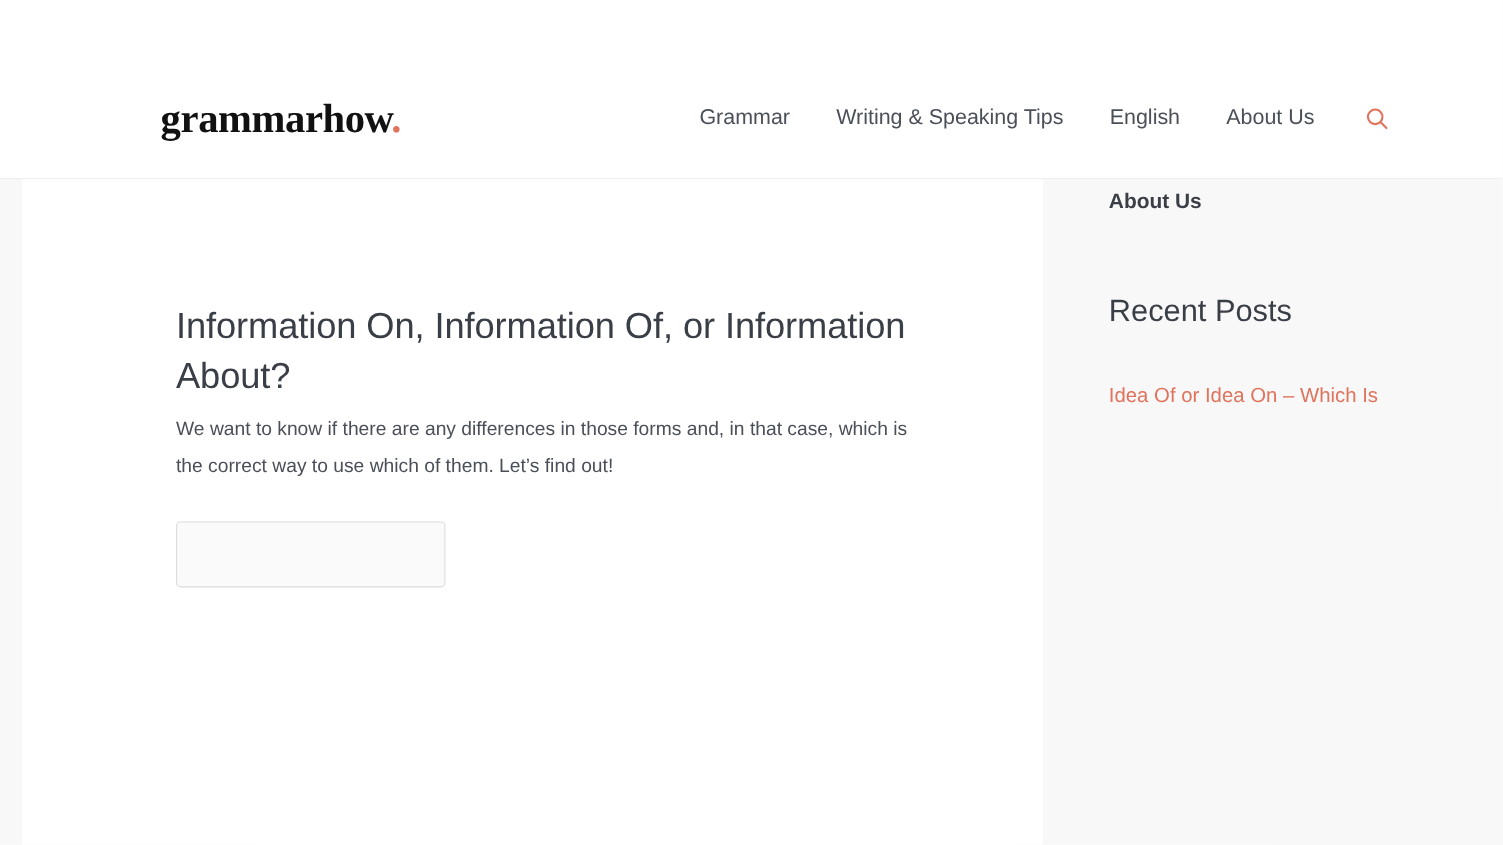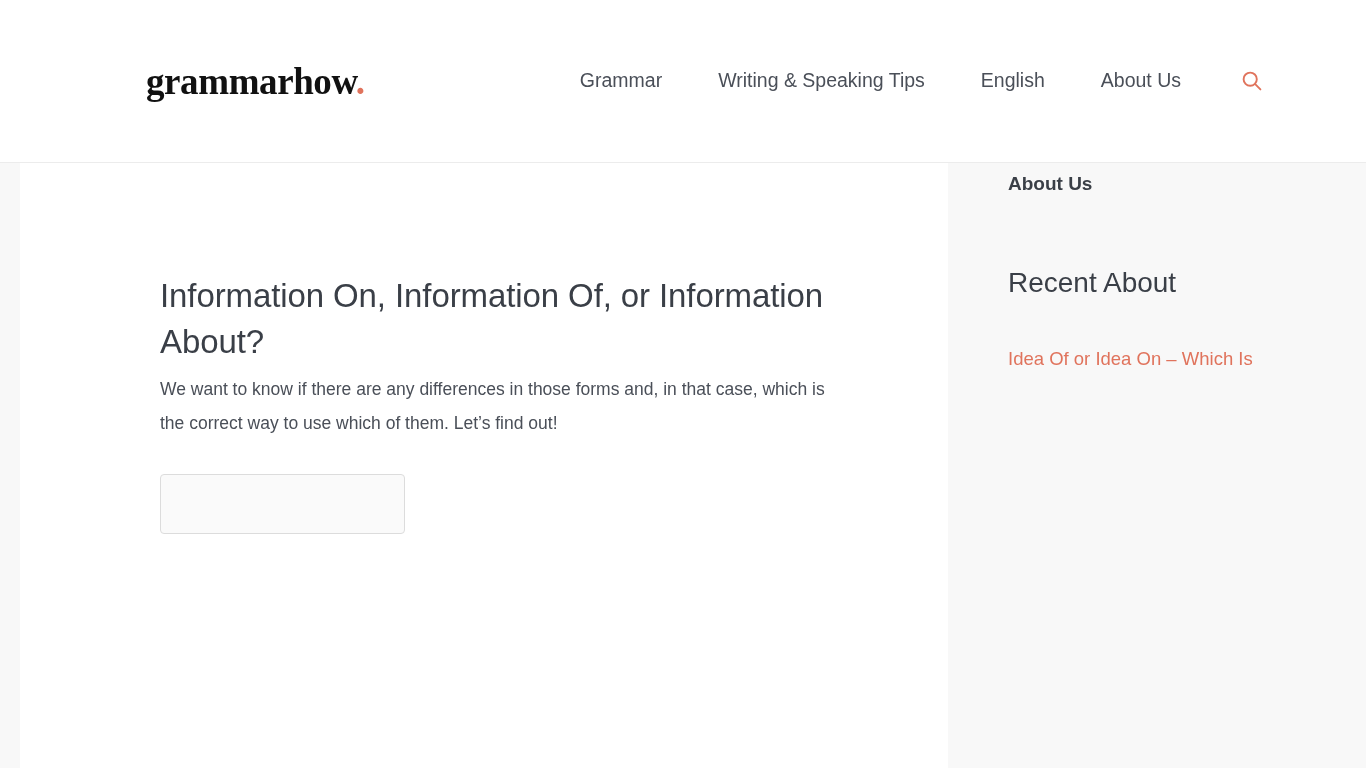--- a/index.html
+++ b/index.html
@@ -16,21 +16,21 @@
     color: #4a4f58;
     -webkit-font-smoothing: antialiased;
   }
 
   
   .site-header {
     background: #ffffff;
     height: 163px;
     border-bottom: 1px solid #ececec;
     display: flex;
-    align-items: center;
+    align-items: flex-end;
     position: relative;
   }
 
   .header-inner {
     width: 1366px;
     display: flex;
     align-items: center;
     padding: 0 100px 0 146px;
     height: 108px;
   }
@@ -44,21 +44,21 @@
     line-height: 1;
     white-space: nowrap;
     text-decoration: none;
   }
   .logo .dot { color: #e0735c; }
 
   .main-nav {
     margin-left: auto;
     display: flex;
     align-items: center;
-    gap: 14px;
+    gap: 0px;
   }
 
   .nav-item {
     font-size: 19.5px;
     color: #4a4f58;
     text-decoration: none;
     padding: 0 21px;
     white-space: nowrap;
     line-height: 1;
   }
@@ -210,19 +210,19 @@
     </article>
   </main>
 
   <aside class="sidebar">
 
     <section>
       <h2 class="widget-title-small">About Us</h2>
     </section>
 
     <section>
-      <h2 class="widget-title-large">Recent About</h2>
+      <h2 class="widget-title-large">Recent Posts</h2>
       <a class="recent-link" href="#">Idea Of or Idea On – Which Is</a>
     </section>
 
   </aside>
 
 </div>
 
 </body></html>

